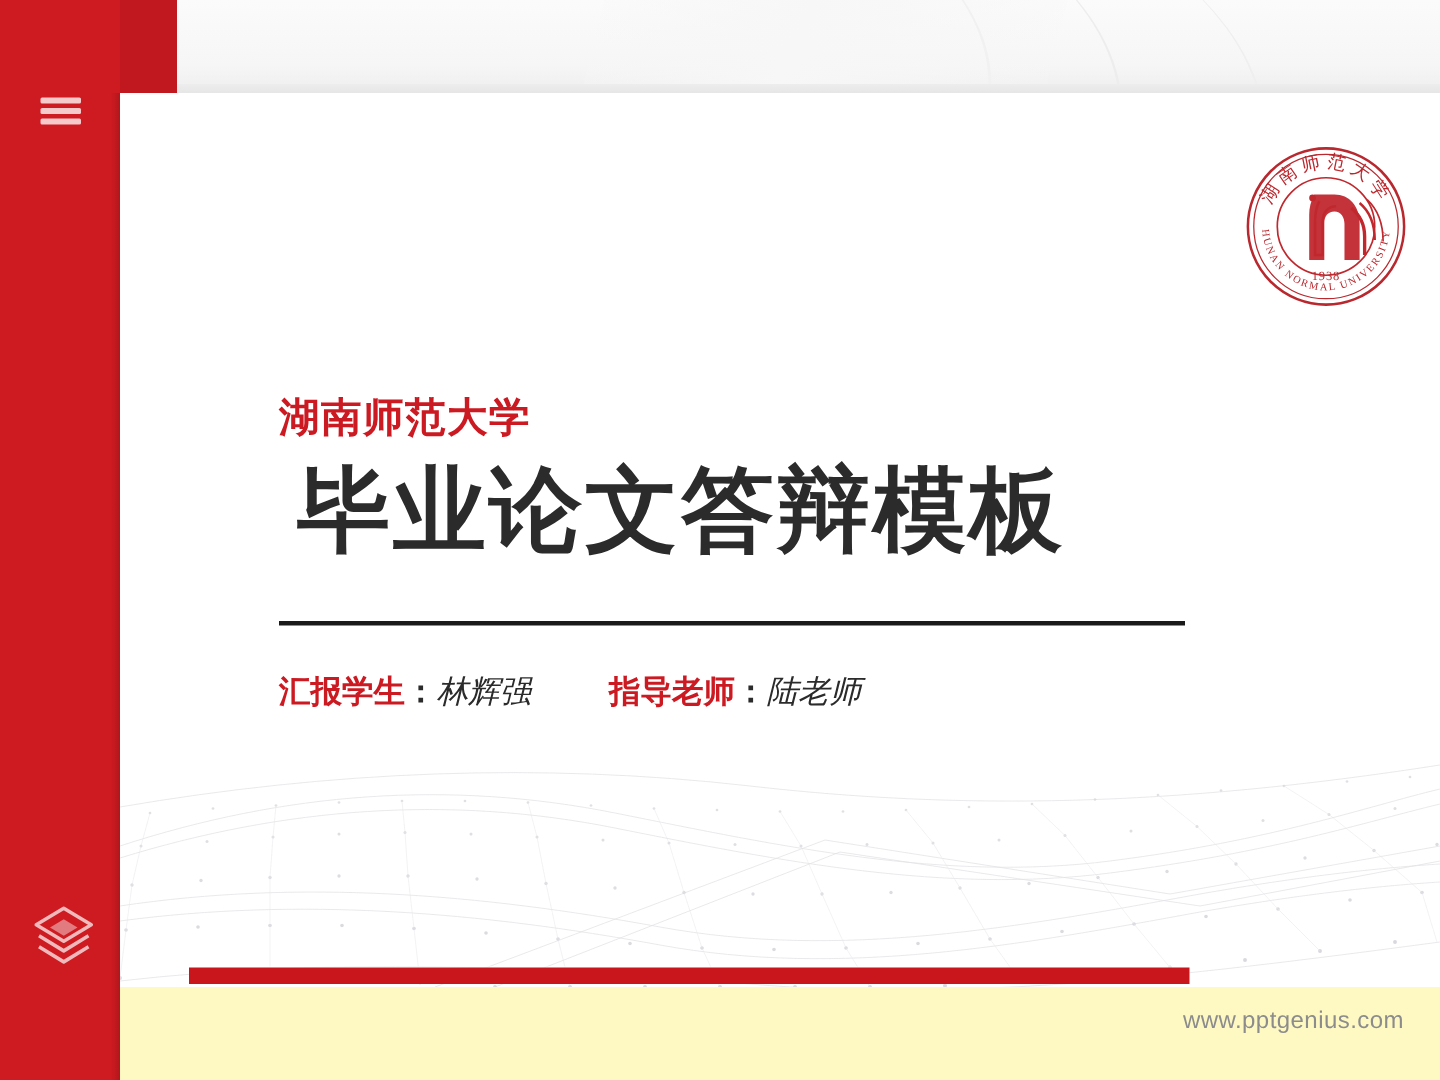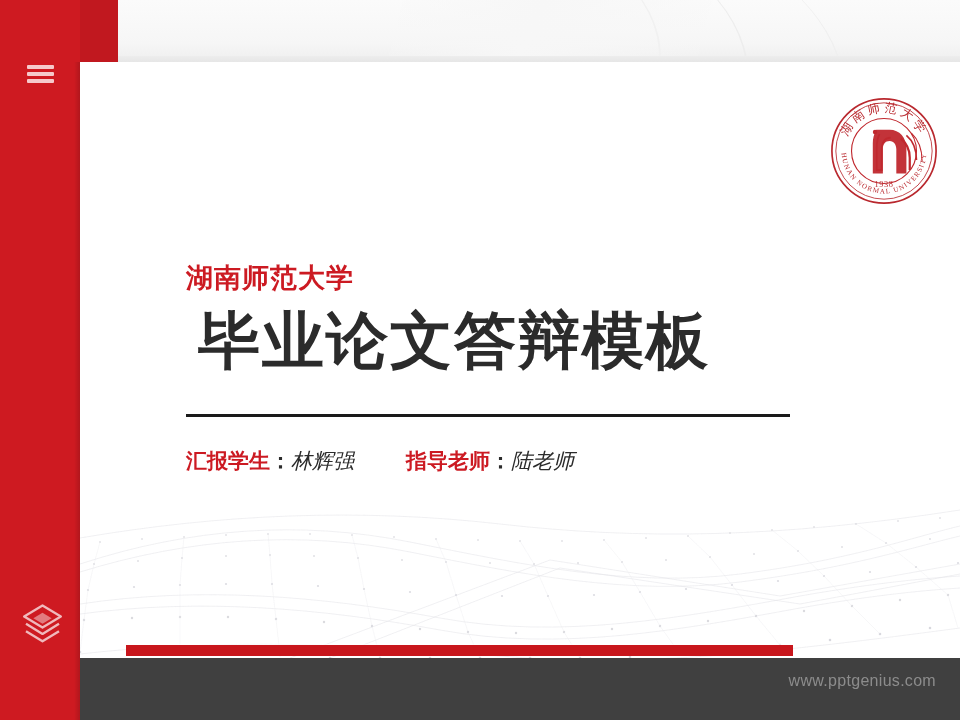--- a/index.html
+++ b/index.html
@@ -190,21 +190,21 @@
     background: #c8161c;
     z-index: 8;
     box-shadow: 0 -1px 0 rgba(255,255,255,0.5);
   }
 
   
   .footer {
     position: absolute;
     left: 80px; top: 658px;
     width: 880px; height: 62px;
-    background: #404040;
+    background: #fef9c3;
     z-index: 3;
   }
   .footer-url {
     position: absolute;
     right: 24px; top: 14px;
     font-size: 16px;
     color: #8c8c8c;
     letter-spacing: 0.3px;
   }
 </style>

